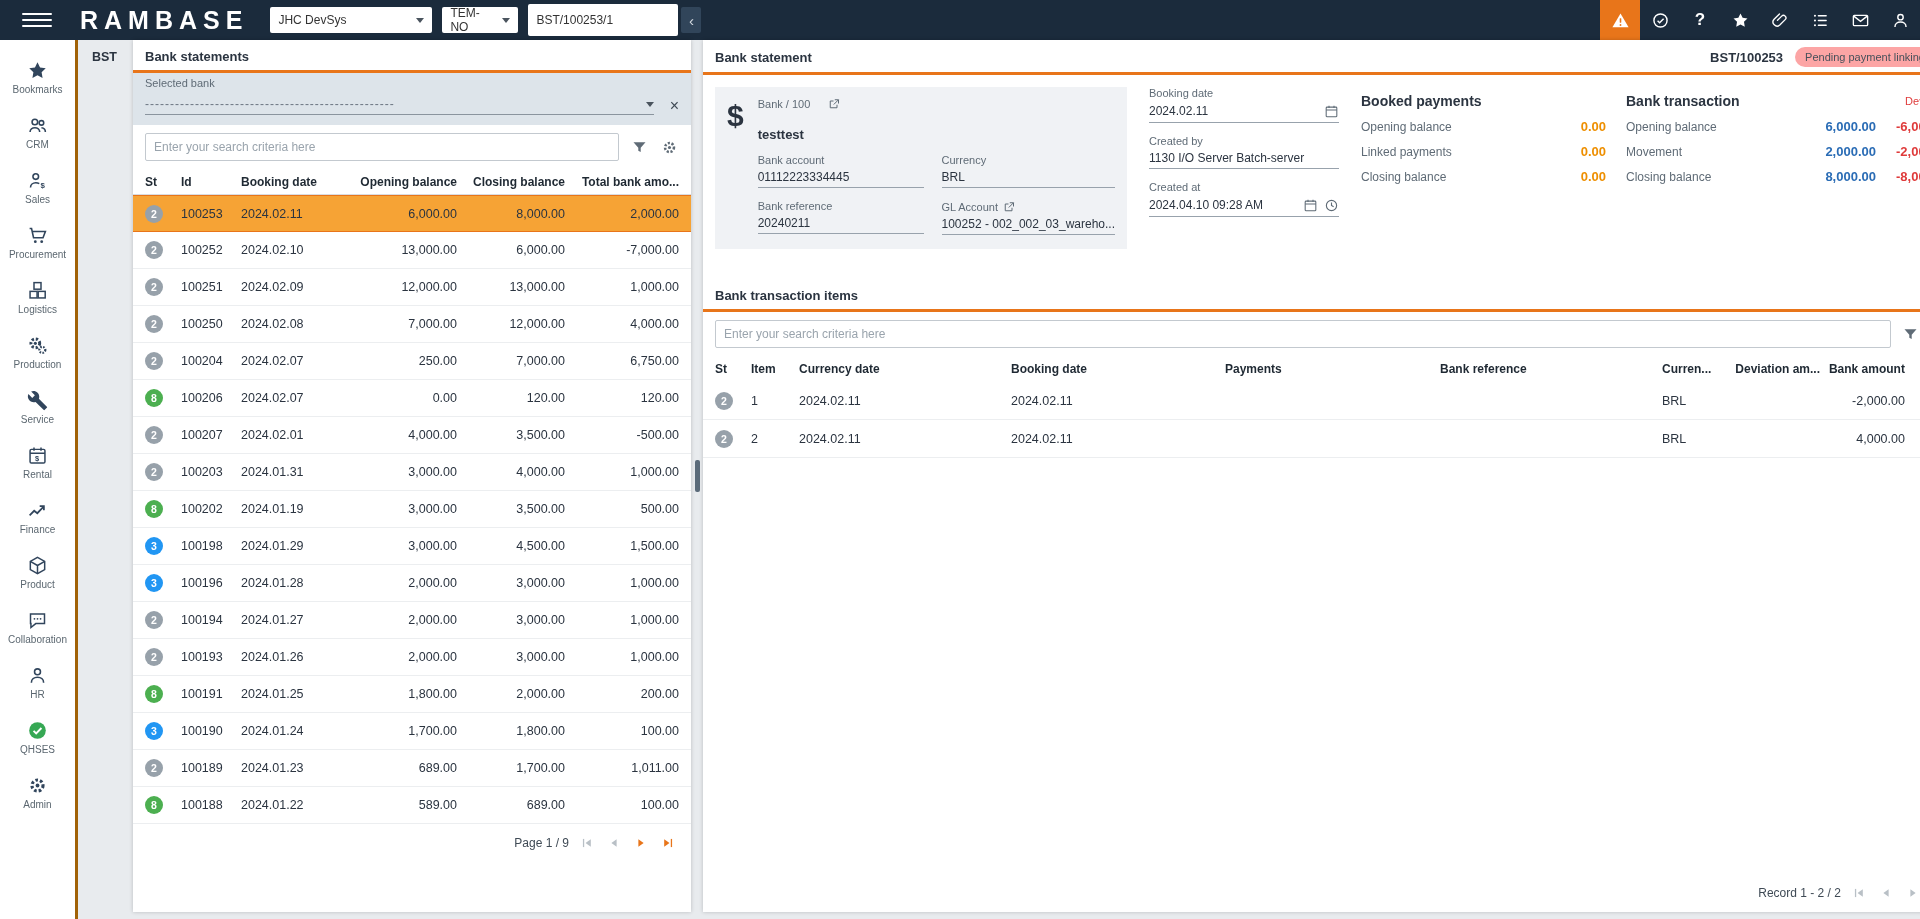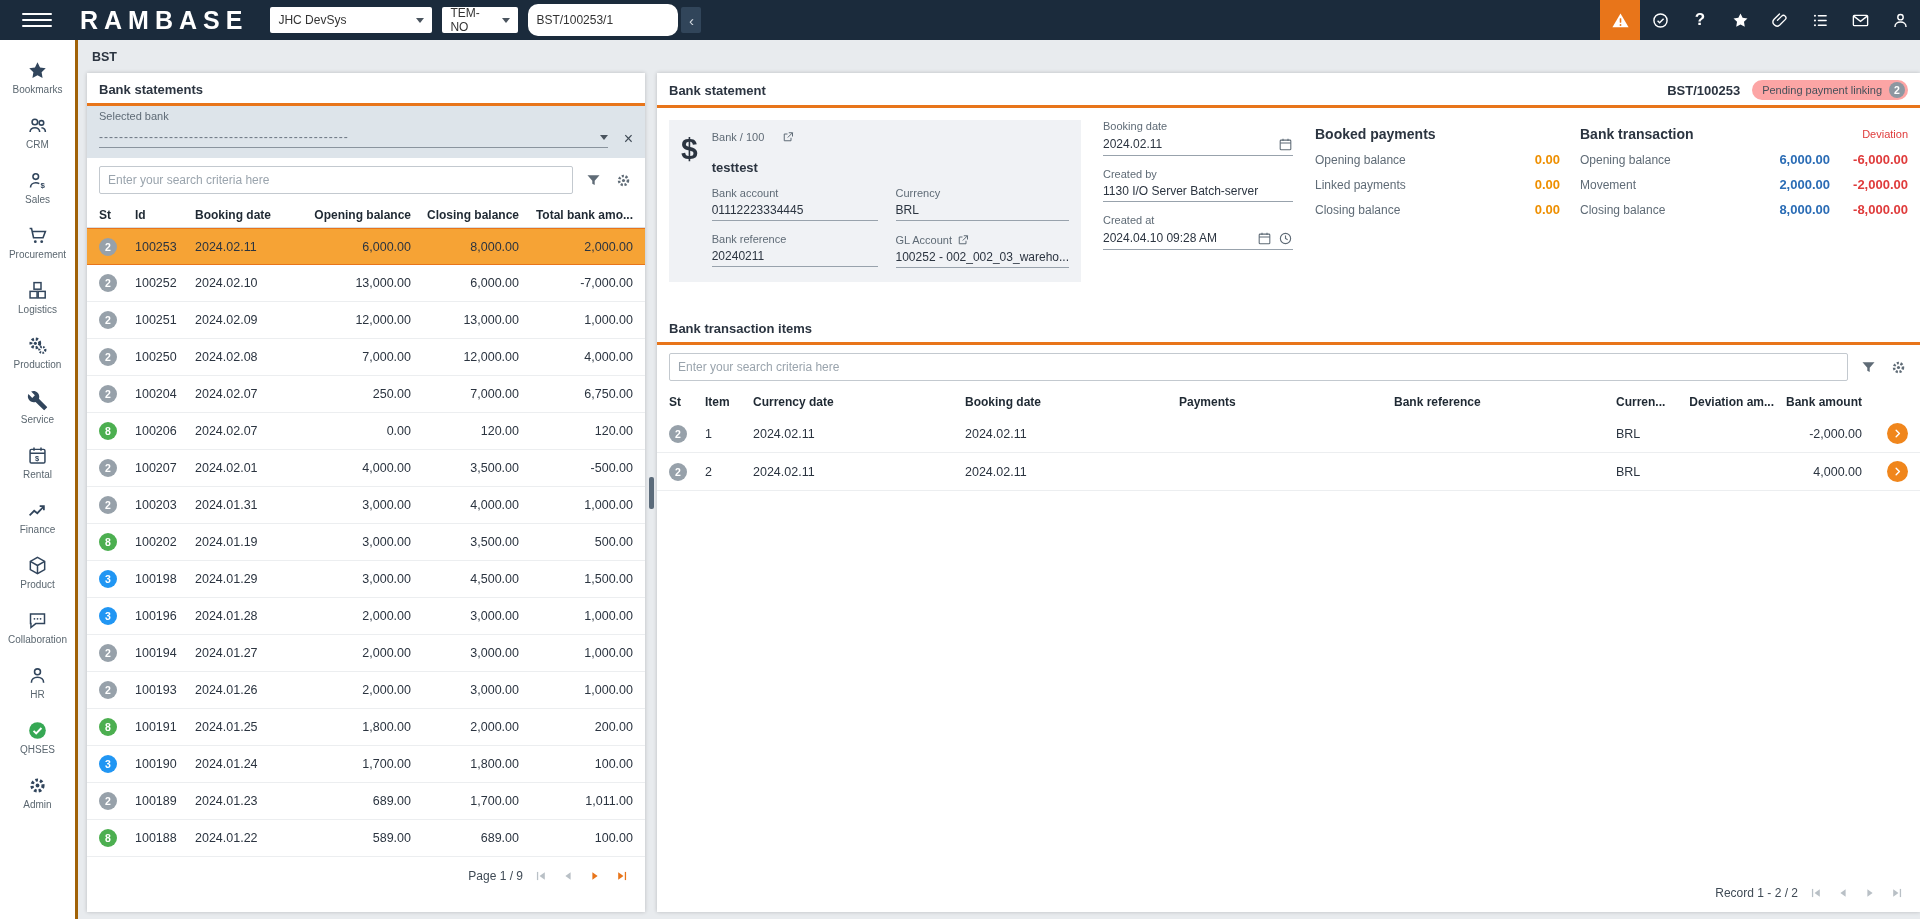--- a/index.html
+++ b/index.html
@@ -10,39 +10,39 @@
   .topbar{height:40px;background:#1b2b3c;display:flex;align-items:center;padding-left:12px}
   .hamburger{width:30px;height:30px;display:flex;flex-direction:column;justify-content:center;gap:4px;
     margin:0 28px 0 10px;cursor:pointer}
   .hamburger span{display:block;height:2px;background:#fff;border-radius:1px}
   .logo{color:#fff;font-size:25px;font-weight:bold;letter-spacing:6px;margin-right:22px;cursor:pointer}
   .tb-select{height:26px;background:#fff;border-radius:2px;display:flex;align-items:center;
     justify-content:space-between;padding:0 8px;font-size:12px;color:#333;margin-right:10px;cursor:pointer}
   .tb-select.system{width:162px}
   .tb-select.company{width:76px}
   .caret{width:0;height:0;border:4px solid transparent;border-top:5px solid #4a545e;margin-top:4px;margin-left:8px}
-  .tb-input{height:26px;width:150px;border:none;border-radius:10px;padding:16px 8px;font-size:12px;
+  .tb-input{height:26px;width:150px;border:none;border-radius:2px;padding:16px 8px;font-size:12px;
     font-family:inherit;color:#333;margin-right:3px}
   .tb-back{height:26px;width:20px;background:#31455a;color:#d5dbe1;display:flex;align-items:center;
     justify-content:center;border-radius:2px;font-size:15px;cursor:pointer}
   .tb-icons{margin-left:auto;display:flex;height:40px}
   .tb-icon{width:40px;height:40px;display:flex;align-items:center;justify-content:center;cursor:pointer}
   .tb-icon svg{width:19px;height:19px}
   .tb-icon.alert{background:#e8751a}
   .tb-help{color:#fff;font-size:17px;font-weight:bold}
 
   
   .shell{display:flex;height:879px}
   .sidebar{width:78px;background:#fff;border-right:3px solid #a16207;padding-top:10px;flex-shrink:0}
   .side-item{height:55px;display:flex;flex-direction:column;align-items:center;justify-content:center;
     gap:3px;cursor:pointer;color:#31455c}
   .side-item svg{width:21px;height:21px}
   .side-label{font-size:10px;color:#5b6770}
 
-  .content{flex:1;display:flex;flex-direction:column;padding-left:9px;min-width:0}
+  .content{flex:1;display:flex;flex-direction:row;padding-left:9px;min-width:0}
   .crumb-bar{height:33px;display:flex;align-items:center;padding:0 16px 0 5px}
   .app-code{font-weight:bold;font-size:12.5px}
   .crumb-actions{margin-left:auto;display:flex;align-items:center;gap:24px;font-size:12.5px;color:#2b3440}
   .crumb-link{cursor:pointer;white-space:nowrap}
   .crumb-more{font-weight:bold;letter-spacing:1px;cursor:pointer}
 
   .panels{flex:1;display:flex;margin-bottom:7px;min-height:0}
   .panel{background:#fff;box-shadow:0 0 4px rgba(0,0,0,.2);display:flex;flex-direction:column;min-height:0}
   .left-panel{width:558px;flex-shrink:0}
   .splitter{width:12px;display:flex;align-items:center;justify-content:center;cursor:col-resize}

